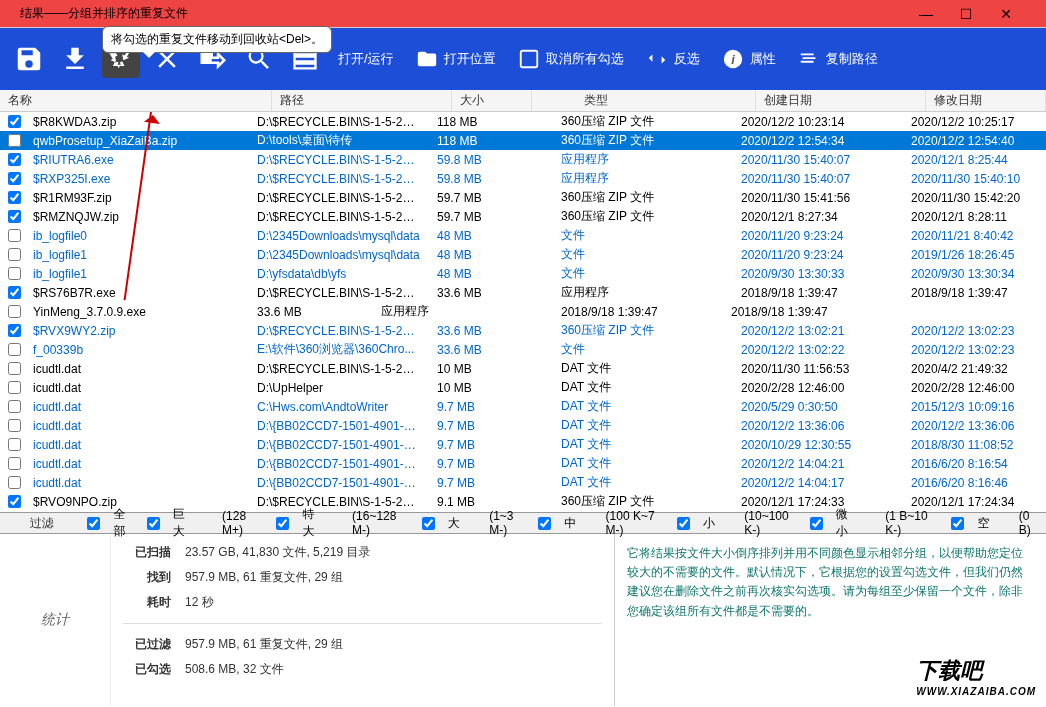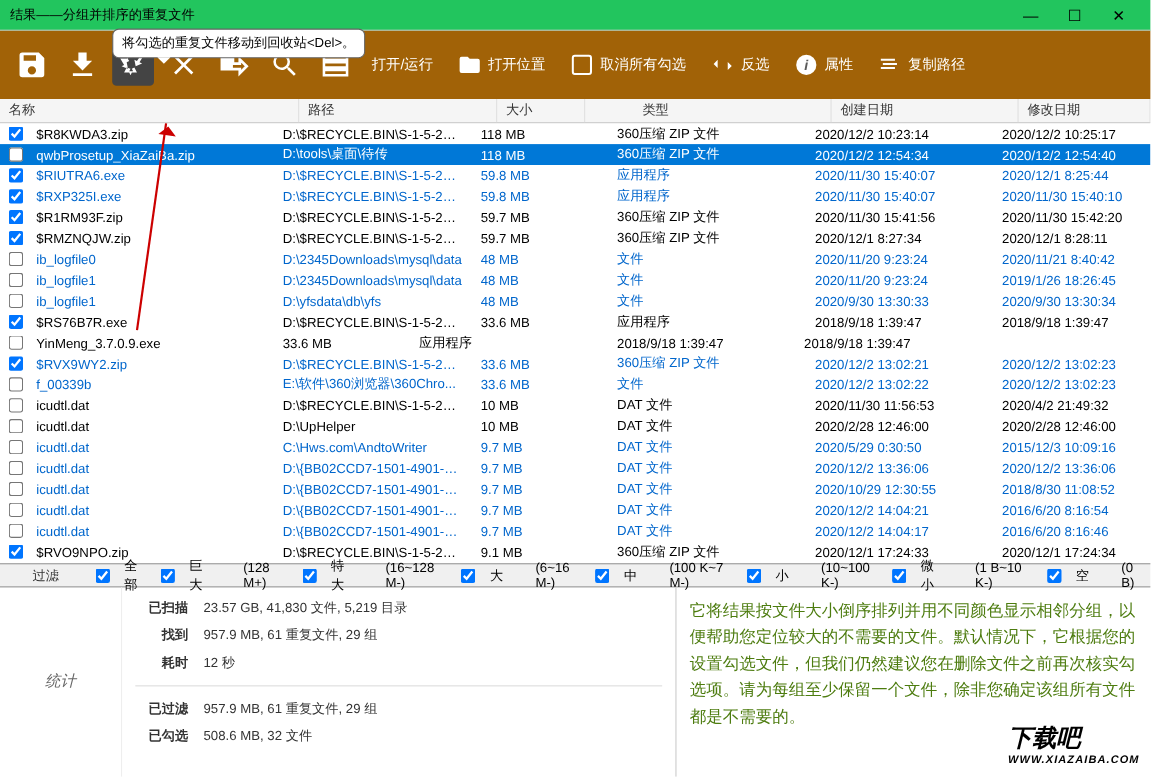--- a/index.html
+++ b/index.html
@@ -1,21 +1,21 @@
 <!DOCTYPE html>
 <html><head>
 <meta charset="utf-8">
 <style>
 * { box-sizing: border-box; margin: 0; padding: 0; }
 body { font-family: "Microsoft YaHei", Arial, sans-serif; font-size: 12px; background: #fff; width: 1046px; height: 707px; overflow: hidden; position: relative; }
-.titlebar { height: 28px; background: #22c55e; border-bottom: 1px solid #ccc; display: flex; align-items: center; padding: 0 9px; }
+.titlebar { height: 28px; background: #ef4444; border-bottom: 1px solid #ccc; display: flex; align-items: center; padding: 0 20px; }
 .titlebar-title { flex: 1; font-size: 12px; }
 .titlebar-btns { display: flex; gap: 0; }
 .titlebar-btn { width: 40px; height: 28px; display: flex; align-items: center; justify-content: center; font-size: 14px; }
-.toolbar { height: 62px; background: #a16207; display: flex; align-items: center; padding: 0 10px; gap: 8px; color: #fff; position: relative; }
+.toolbar { height: 62px; background: #1d4ed8; display: flex; align-items: center; padding: 0 10px; gap: 8px; color: #fff; position: relative; }
 .tool-icon { width: 38px; height: 38px; display: flex; align-items: center; justify-content: center; }
 .tool-icon svg { fill: #fff; }
 .tool-group { display: flex; align-items: center; gap: 4px; padding: 0 6px; color: #fff; font-size: 13px; }
 .tool-group .sm-icon { width: 26px; height: 26px; display: flex; align-items: center; justify-content: center; }
 .tooltip { position: absolute; left: 102px; top: -2px; background: #fff; border: 1px solid #666; border-radius: 6px; padding: 4px 8px; color: #000; font-size: 12px; z-index: 10; }
 .tooltip::after { content: ''; position: absolute; left: 40px; bottom: -6px; border: 6px solid transparent; border-top-color: #fff; border-bottom: none; }
 .headers { height: 22px; background: #f5f5f5; border-bottom: 1px solid #ccc; display: flex; align-items: center; font-size: 12px; color: #333; }
 .headers > div { padding: 0 8px; border-right: 1px solid #e0e0e0; height: 100%; display: flex; align-items: center; }
 .col-name { width: 272px; }
 .col-path { width: 180px; }
@@ -38,21 +38,21 @@
 .bottom { display: flex; height: 172px; }
 .stats-panel { width: 615px; border-right: 1px solid #ccc; display: flex; }
 .stats-label { width: 111px; display: flex; align-items: center; justify-content: center; color: #666; font-size: 14px; border-right: 1px solid #eee; font-style: italic; }
 .stats-body { flex: 1; padding: 10px 12px; display: flex; flex-direction: column; gap: 8px; font-size: 12px; }
 .stat-row { display: flex; gap: 14px; }
 .stat-key { width: 48px; text-align: right; color: #333; font-weight: bold; }
 .stat-val { color: #333; }
 .stat-divider { height: 1px; background: #ddd; margin: 4px 0; }
 .hint-panel { flex: 1; display: flex; }
 .hint-label { width: 70px; display: flex; align-items: center; justify-content: center; color: #666; font-size: 14px; border-right: 1px solid #eee; }
-.hint-body { flex: 1; padding: 10px 12px; font-size: 15px; color: #4d7c0f; line-height: 1.6; }
+.hint-body { flex: 1; padding: 10px 12px; font-size: 12px; color: #0f766e; line-height: 1.6; }
 .watermark { position: absolute; right: 10px; bottom: 10px; font-size: 22px; font-weight: bold; color: #000; font-style: italic; z-index: 20; }
 .watermark .en { font-size: 10px; display: block; letter-spacing: 1px; }
 </style>
 </head>
 <body>
 
 <div class="titlebar">
   <div class="titlebar-title">结果——分组并排序的重复文件</div>
   <div class="titlebar-btns">
     <div class="titlebar-btn">—</div>
@@ -347,21 +347,21 @@
   </div>
 
 <div class="filterbar">
   <div class="lbl">过滤</div>
   <label class="fcheck">
       <input type="checkbox" checked="" style="">
       <span>全部</span>
     </label>
   <label class="fcheck"><input type="checkbox" checked="" style=""><span>巨大</span>&nbsp;<span>(128 M+)</span></label>
   <label class="fcheck"><input type="checkbox" checked="" style=""><span>特大</span>&nbsp;<span>(16~128 M-)</span></label>
-  <label class="fcheck"><input type="checkbox" checked="" style=""><span>大</span>&nbsp;<span>(6~16 M-)</span></label>
+  <label class="fcheck"><input type="checkbox" checked="" style=""><span>大</span>&nbsp;<span>(1~3 M-)</span></label>
   <label class="fcheck"><input type="checkbox" checked="" style=""><span>中</span>&nbsp;<span>(100 K~7 M-)</span></label>
   <label class="fcheck"><input type="checkbox" checked="" style=""><span>小</span>&nbsp;<span>(10~100 K-)</span></label>
   <label class="fcheck"><input type="checkbox" checked="" style=""><span>微小</span>&nbsp;<span>(1 B~10 K-)</span></label>
   <label class="fcheck"><input type="checkbox" checked="" style=""><span>空</span>&nbsp;<span>(0 B)</span></label>
 </div>
 
 <div class="bottom">
   <div class="stats-panel">
     <div class="stats-label">统计</div>
     <div class="stats-body">

